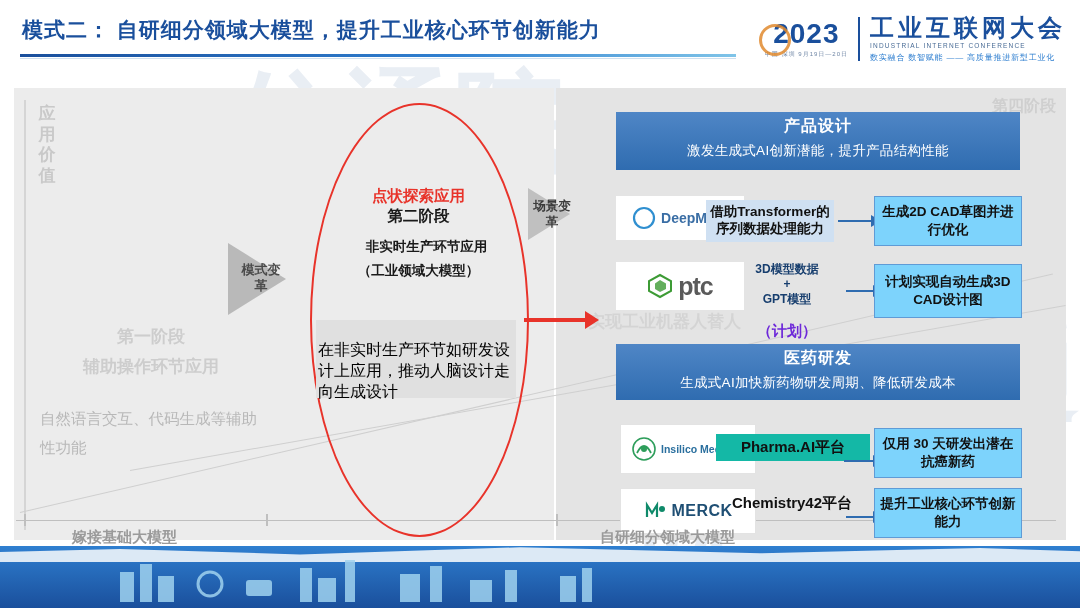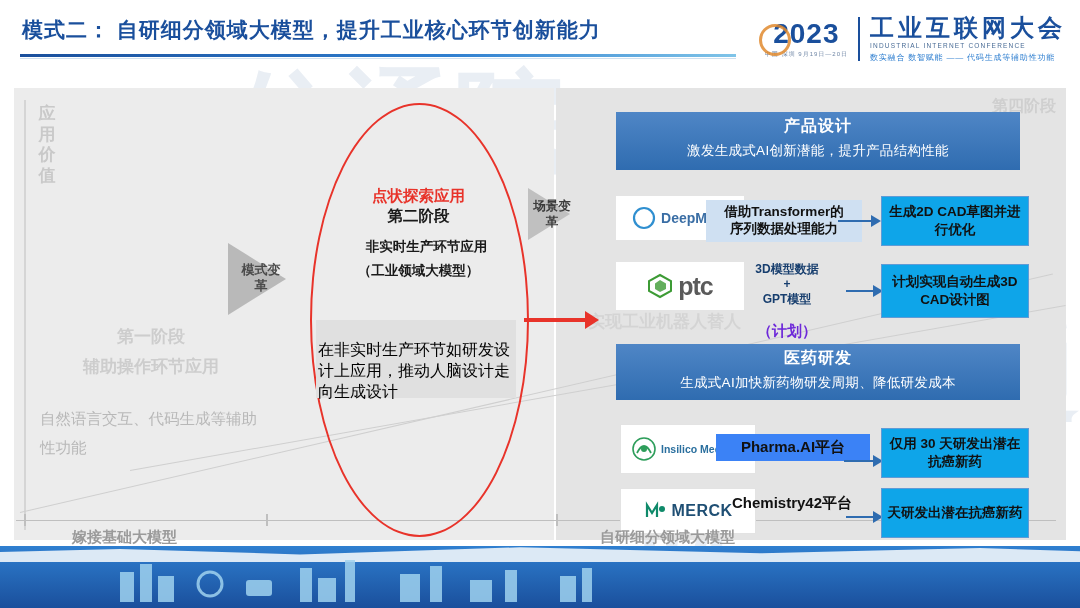--- a/index.html
+++ b/index.html
@@ -57,21 +57,21 @@
 
   
   .banner{position:absolute;background:linear-gradient(180deg,#4f86c6 0%,#2f6cb0 100%);color:#fff;text-align:center;}
   .banner .b1{font-size:16px;font-weight:bold;padding-top:4px;letter-spacing:1px;}
   .banner .b2{font-size:13.5px;padding-top:5px;letter-spacing:.3px;}
   .logo-cell{position:absolute;background:#fff;display:flex;align-items:center;justify-content:center;}
 
   .mid-lbl{position:absolute;font-weight:bold;color:#111;text-align:center;line-height:1.25;}
   .mid-lbl.blue{color:#173e6e;}
 
-  .out-box{position:absolute;background:#0ea5e9;border:1.5px solid #5f9bd6;display:flex;align-items:center;justify-content:center;margin-left:7px;}
+  .out-box{position:absolute;background:#7dd3fc;border:1.5px solid #5f9bd6;display:flex;align-items:center;justify-content:center;}
   .out-box span{font-size:13.5px;color:#111;font-weight:bold;line-height:1.3;text-align:center;padding:0 4px;}
 
   .bl-arrow{position:absolute;height:2px;background:#2f6cb0;}
   .bl-arrow:after{content:"";position:absolute;right:-9px;top:-5px;border-top:6px solid transparent;border-bottom:6px solid transparent;border-left:10px solid #2f6cb0;}
 
   .stage4{position:absolute;right:24px;top:96px;font-size:16px;font-weight:bold;color:#cfcfcf;}
 
   
   .ribbon{position:absolute;left:0;bottom:0;width:1080px;height:62px;background:linear-gradient(180deg,#2f7fd0 0%,#1a4f9c 100%);}
   .ribbon-wave{position:absolute;left:0;bottom:46px;width:1080px;height:18px;background:#dce9f5;clip-path:polygon(0 100%,0 45%,120px 28%,300px 58%,520px 18%,760px 52%,980px 22%,1080px 40%,1080px 100%);}
@@ -95,21 +95,21 @@
     <div class="logo">
       <div style="position:relative;text-align:center;">
         <div class="logo-ring"></div>
         <div class="logo-2023">2023</div>
         <div class="logo-2023-sub">中国·深圳  9月19日—20日</div>
       </div>
       <div class="logo-div"></div>
       <div style="text-align:left;">
         <div class="logo-main">工业互联网大会</div>
         <div class="logo-en">INDUSTRIAL INTERNET CONFERENCE</div>
-        <div class="logo-cn2">数实融合  数智赋能 —— 代码生成等辅助性功能</div>
+        <div class="logo-cn2">数实融合  数智赋能 —— 高质量推进新型工业化</div>
       </div>
     </div>
   </div>
 
   <div class="wm" style="left:230px;top:48px;font-size:112px;">信通院</div>
   <div class="wm" style="left:150px;top:240px;font-size:96px;">中国信通</div>
   <div class="wm" style="left:600px;top:150px;font-size:140px;">信通院</div>
   <div class="wm" style="left:640px;top:300px;font-size:110px;">中国信通院</div>
 
   <div class="panel-left"></div>
@@ -154,21 +154,21 @@
     <div class="b2">激发生成式AI创新潜能，提升产品结构性能</div>
   </div>
 
   <div class="logo-cell" style="left:616px;top:196px;width:128px;height:44px;">
     <svg width="24" height="24" viewBox="0 0 24 24">
       <circle cx="12" cy="12" r="10" fill="none" stroke="#2f8fd0" stroke-width="2.2"></circle>
       <path d="M12 2 A10 10 0 0 1 12 22 A6 6 0 0 0 12 2 Z" fill="#5fc3e8" opacity="0.85"></path>
     </svg>
     <span style="font-size:14px;font-weight:bold;color:#3a6ea5;margin-left:5px;">DeepMind</span>
   </div>
-  <div class="mid-lbl" style="left:706px;top:200px;width:124px;font-size:13.5px;background:#cfe0f2;padding:4px 16px;">借助Transformer的序列数据处理能力</div>
+  <div class="mid-lbl" style="left:706px;top:200px;width:124px;font-size:13.5px;background:#cfe0f2;padding:4px 2px;">借助Transformer的序列数据处理能力</div>
   <div class="bl-arrow" style="left:838px;top:220px;width:34px;"></div>
   <div class="out-box" style="left:874px;top:196px;width:146px;height:48px;">
     <span>生成2D CAD草图并进行优化</span>
   </div>
 
   <div class="logo-cell" style="left:616px;top:262px;width:128px;height:48px;">
     <svg width="26" height="26" viewBox="0 0 26 26">
       <polygon points="13,2 24,8 24,18 13,24 2,18 2,8" fill="none" stroke="#3d9b35" stroke-width="2"></polygon>
       <polygon points="13,7 19,10.5 19,16 13,19 8,16 8,10.5" fill="#3d9b35" opacity="0.8"></polygon>
     </svg>
@@ -189,37 +189,37 @@
   </div>
 
   <div class="logo-cell" style="left:620px;top:424px;width:134px;height:48px;border:1px solid #e3e3e3;">
     <svg width="26" height="26" viewBox="0 0 26 26">
       <circle cx="13" cy="13" r="11" fill="none" stroke="#2e9e5b" stroke-width="1.6"></circle>
       <path d="M6 17 Q13 3 20 17" fill="none" stroke="#2e9e5b" stroke-width="1.8"></path>
       <circle cx="13" cy="13" r="3" fill="#2e9e5b"></circle>
     </svg>
     <span style="font-size:10.5px;font-weight:bold;color:#2a6f9e;margin-left:4px;line-height:1.15;">Insilico Medicine</span>
   </div>
-  <div class="mid-lbl" style="left:716px;top:434px;width:150px;font-size:15px;background:#3b82f6;padding:4px 2px;">Pharma.AI平台</div>
+  <div class="mid-lbl" style="left:716px;top:434px;width:150px;font-size:15px;background:#14b8a6;padding:4px 2px;">Pharma.AI平台</div>
   <div class="bl-arrow" style="left:844px;top:460px;width:30px;"></div>
   <div class="out-box" style="left:874px;top:428px;width:146px;height:48px;">
     <span>仅用 30 天研发出潜在抗癌新药</span>
   </div>
 
   <div class="logo-cell" style="left:620px;top:488px;width:134px;height:44px;border:1px solid #e3e3e3;">
     <svg width="24" height="24" viewBox="0 0 24 24">
       <path d="M4 18 L4 6 L9 14 L14 6 L14 18" fill="none" stroke="#0f8a6a" stroke-width="2.2"></path>
       <circle cx="19" cy="10" r="3" fill="#0f8a6a"></circle>
     </svg>
     <span style="font-size:16px;font-weight:bold;color:#1f4f74;margin-left:4px;letter-spacing:.5px;">MERCK</span>
   </div>
   <div class="mid-lbl" style="left:716px;top:494px;width:152px;font-size:15px;">Chemistry42平台</div>
   <div class="bl-arrow" style="left:846px;top:516px;width:28px;"></div>
   <div class="out-box" style="left:874px;top:488px;width:146px;height:48px;">
-    <span>天研发出潜在抗癌新药</span>
+    <span>提升工业核心环节创新能力</span>
   </div>
 
   <div class="bot-lbl" style="left:72px;top:528px;font-size:15px;">嫁接基础大模型</div>
   <div class="bot-lbl2" style="left:122px;top:552px;font-size:16px;">模式一</div>
   <div class="bot-lbl" style="left:600px;top:528px;font-size:15px;">自研细分领域大模型</div>
   <div class="bot-lbl2" style="left:672px;top:552px;font-size:16px;">模式二</div>
 
   <div class="ribbon">
     <div class="ribbon-wave"></div>
     <svg class="ribbon-city" viewBox="0 0 1080 56" preserveAspectRatio="none">

